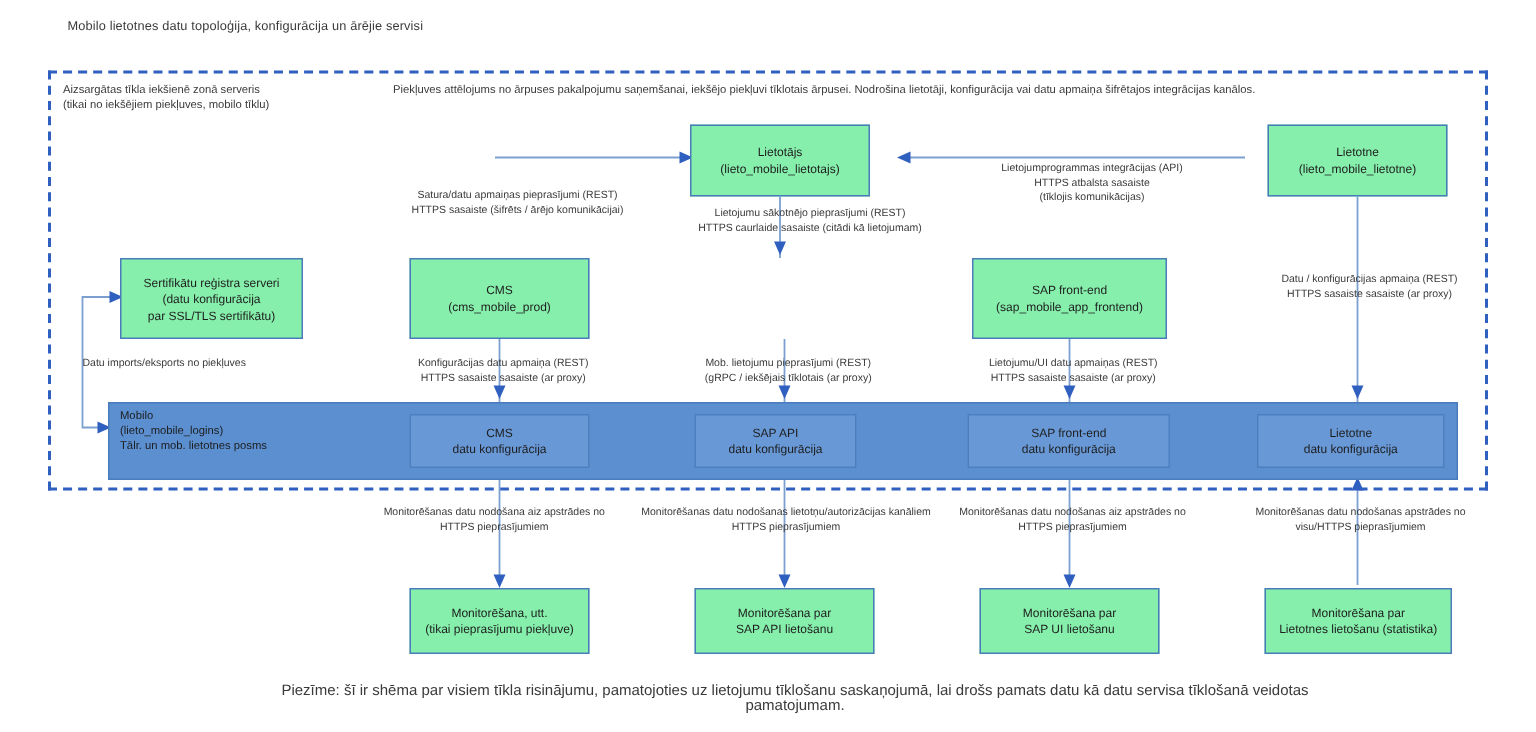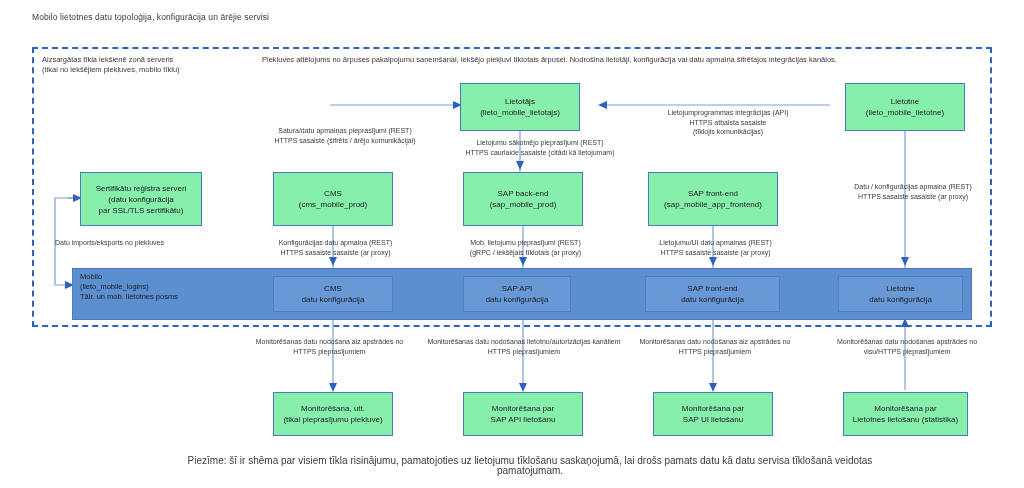--- a/index.html
+++ b/index.html
@@ -9,21 +9,21 @@
     font-family:"Liberation Sans", sans-serif;
     color:#2b2b2b;
     overflow:hidden;
     position:relative;
   }
   #canvas{position:absolute;inset:0;}
 
   .abs{position:absolute;box-sizing:border-box;}
 
   
-  .title-block{left:32px;top:12px;width:700px;}
+  .title-block{left:45px;top:12px;width:700px;}
   .title-line{font-size:8.5px;line-height:11px;color:#3a3a3a;white-space:nowrap;
     filter:blur(0.35px);letter-spacing:.1px;}
 
   
   .boundary{
     left:32px;top:47px;width:960px;height:280px;
     border:2px dashed #2f5fbf;
     background:transparent;
   }
 
@@ -160,26 +160,20 @@
     </div>
   </div>
 
   <div class="abs node" style="left:273px;top:172px;width:120px;height:54px;">
     <div>
       <span>CMS</span>
       <span>(cms_mobile_prod)</span>
     </div>
   </div>
 
-  <div class="abs node" style="left:463px;top:172px;width:120px;height:54px;">
-    <div>
-      <span>SAP back-end</span>
-      <span>(sap_mobile_prod)</span>
-    </div>
-  </div>
 
   <div class="abs node" style="left:648px;top:172px;width:130px;height:54px;">
     <div>
       <span>SAP front-end</span>
       <span>(sap_mobile_app_frontend)</span>
     </div>
   </div>
 
   <div class="abs band"></div>
 

